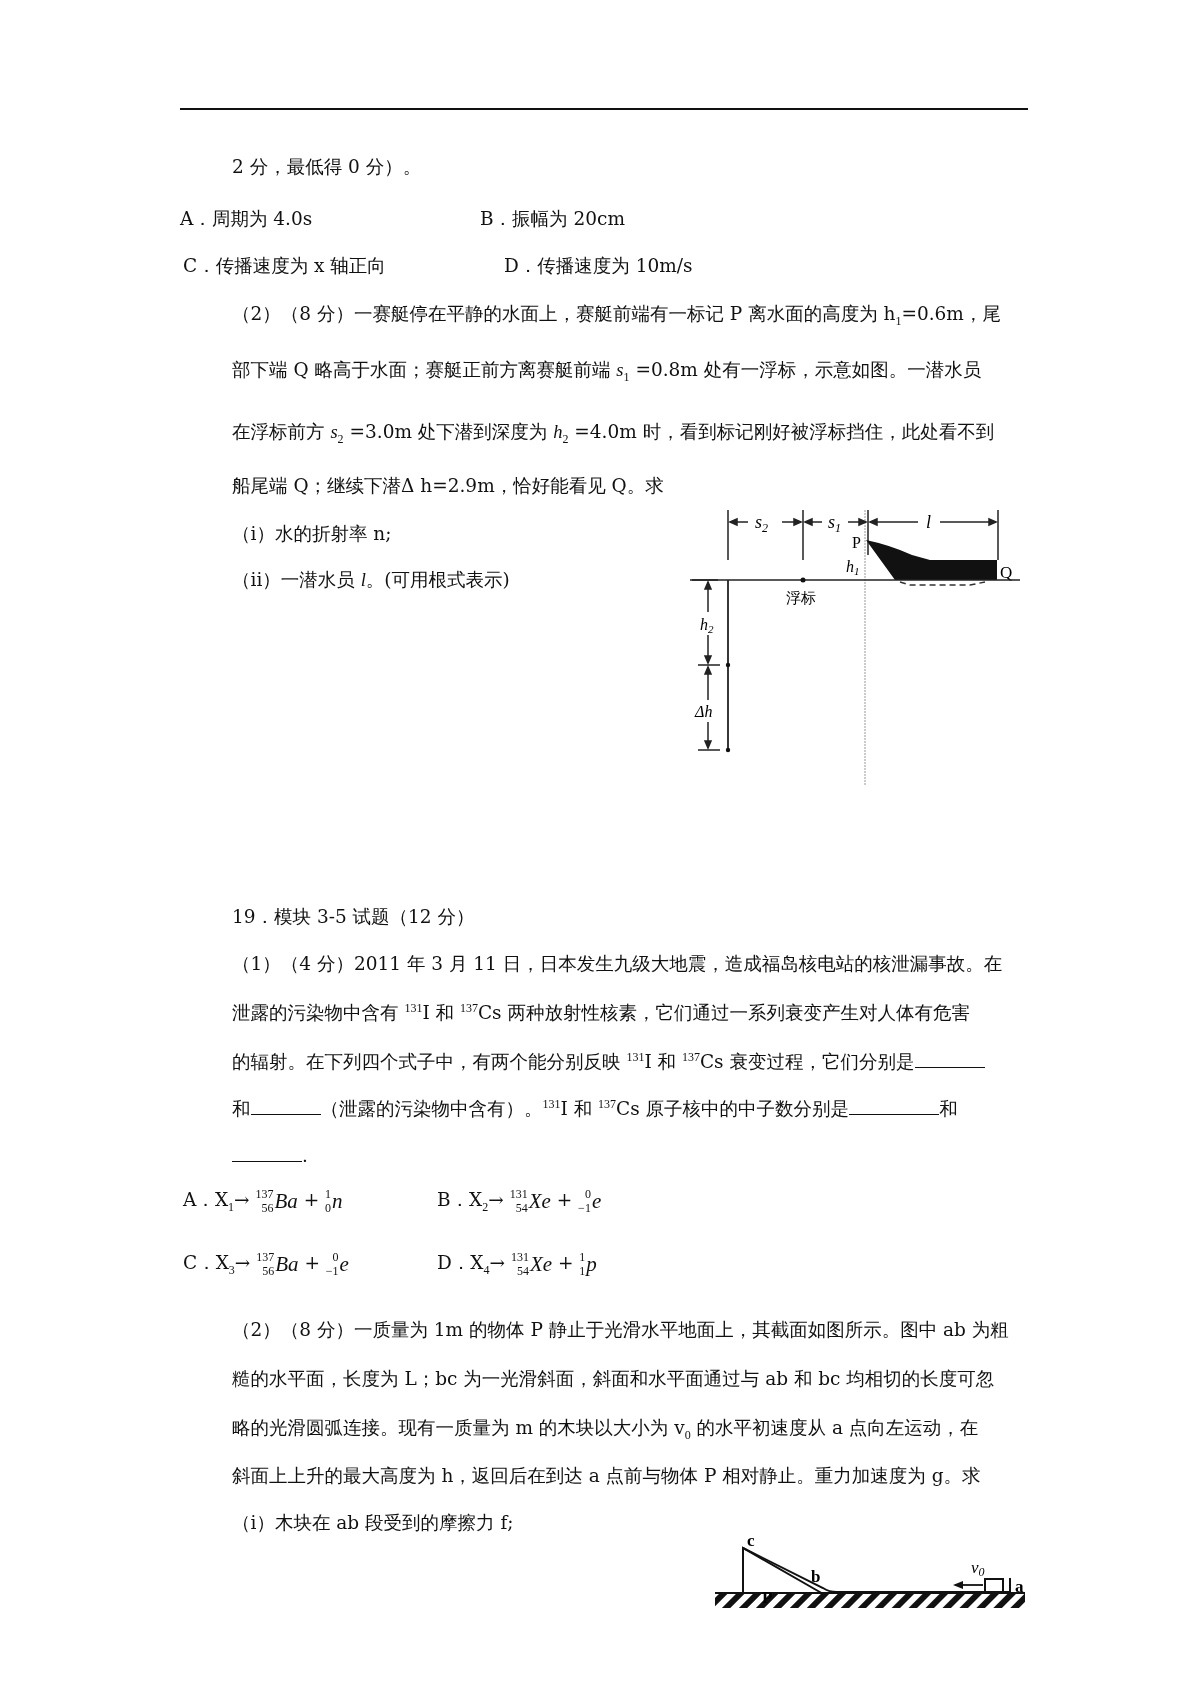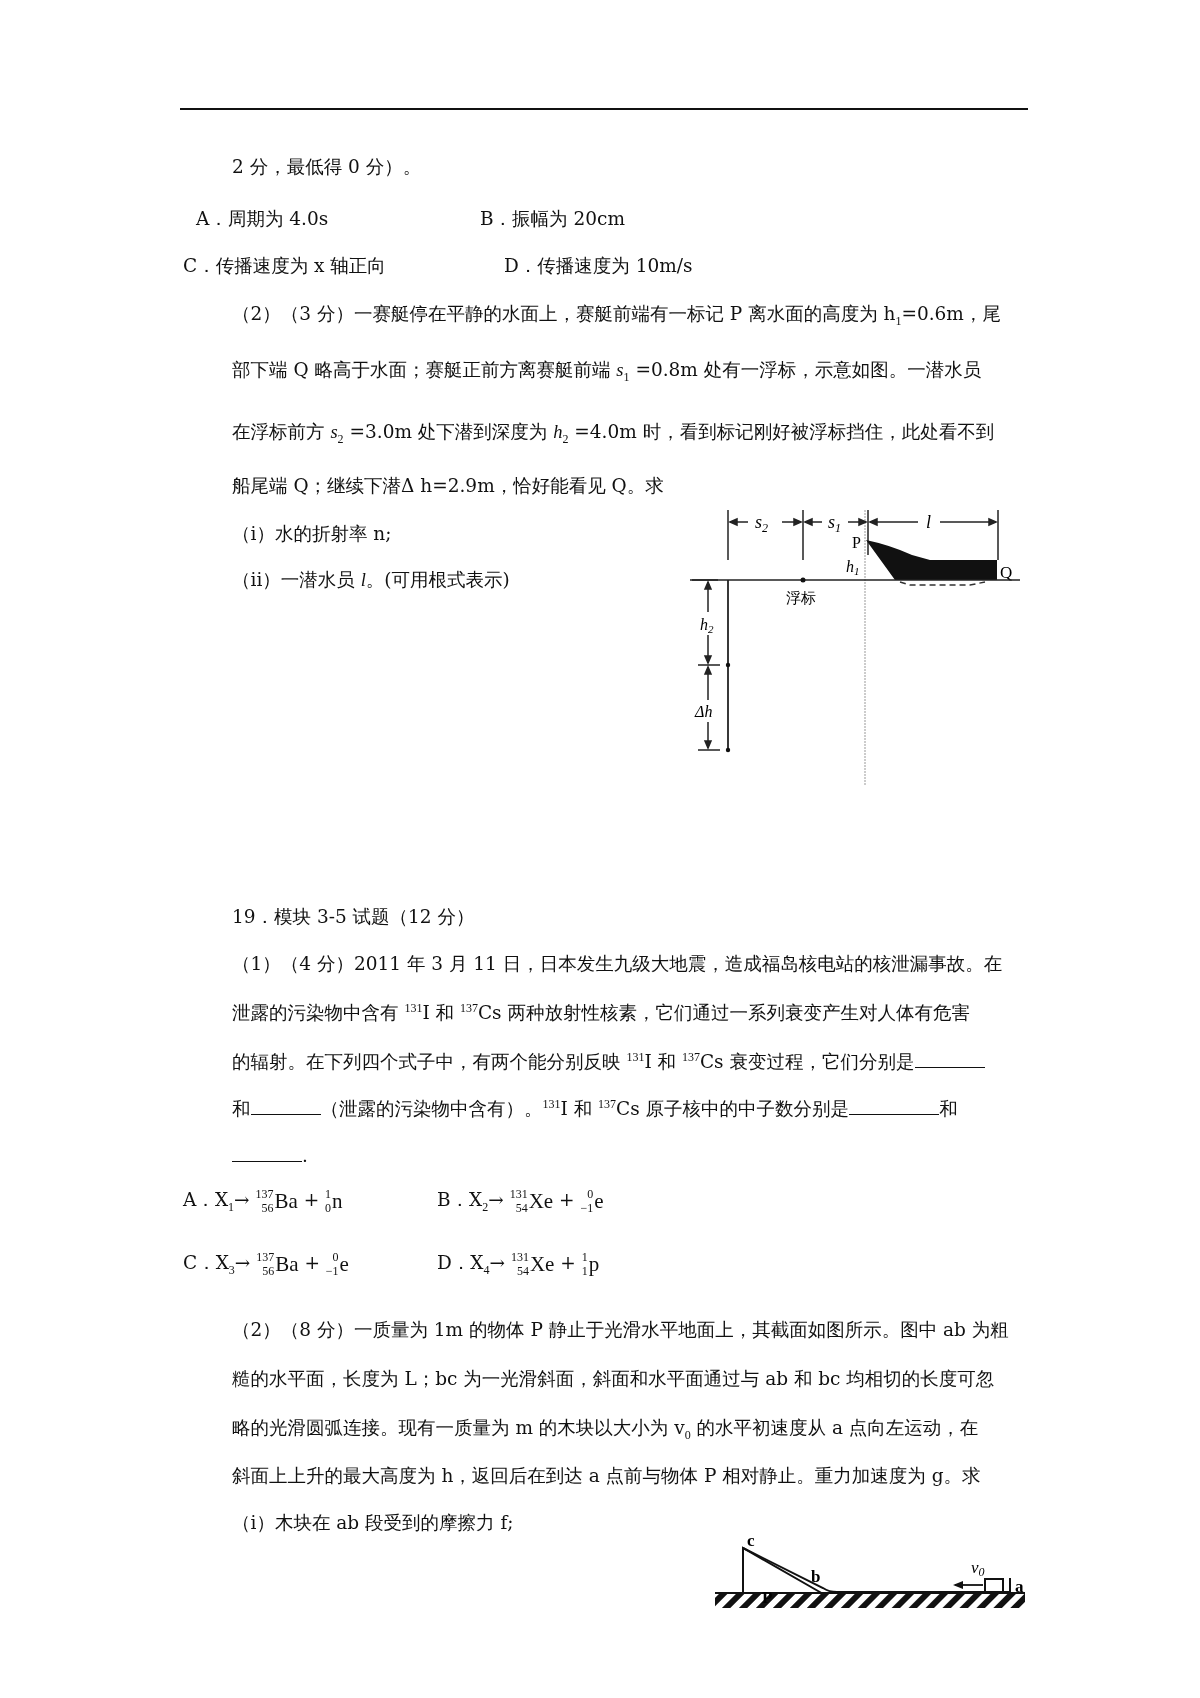--- a/index.html
+++ b/index.html
@@ -7,36 +7,36 @@
          font-family: "DejaVu Serif", "Liberation Serif", serif; color: #111; }
   .rule { position: absolute; left: 180px; top: 108px; width: 848px; height: 2px; background: #111; }
   .line { position: absolute; left: 184px; font-size: 18.5px; white-space: nowrap; line-height: 24px; margin-left: 48px; }
   .it { font-style: italic; font-family: "Liberation Serif", serif; }
   sup, sub { font-size: 12px; line-height: 0; font-family: "Liberation Serif", serif; }
   .blank { display: inline-block; border-bottom: 1px solid #111; height: 18px; vertical-align: baseline; }
   .opt { position: absolute; font-size: 18.5px; white-space: nowrap; }
   .nuc { display: inline-block; position: relative; vertical-align: middle; }
   .nuc .sc { display: inline-flex; flex-direction: column; align-items: flex-end; font-size: 12px; line-height: 14px;
              vertical-align: middle; margin-right: 1px; font-family: "Liberation Serif", serif; }
-  .nuc .sym { font-size: 21px; font-family: "Liberation Serif", serif; vertical-align: middle; margin-top: 20px; }
+  .nuc .sym { font-style: italic; font-size: 21px; font-family: "Liberation Serif", serif; vertical-align: middle; margin-top: 20px; }
   svg text { font-family: "Liberation Serif", serif; }
 </style>
 </head>
 <body>
 
 <div class="rule"></div>
 
 <div class="line" style="top:155px">2 分，最低得 0 分）。</div>
-<div class="opt" style="left:196px;top:206px"><span>A．</span><span>周期为 4.0s</span></div>
+<div class="opt" style="left:180px;top:206px"><span>A．</span><span>周期为 4.0s</span></div>
 <div class="opt" style="left:480px;top:206px"><span>B．</span><span>振幅为 20cm</span></div>
 <div class="opt" style="left:183px;top:253px"><span>C．</span><span>传播速度为 x 轴正向</span></div>
 <div class="opt" style="left:504px;top:253px"><span>D．</span><span>传播速度为 10m/s</span></div>
 
 <div class="line" style="top:302px">
-  <span>（2）（3 分）一赛艇停在平静的水面上，赛艇前端有一标记 P 离水面的高度为 h</span><sub>1</sub><span>=0.6m，尾</span>
+  <span>（2）（8 分）一赛艇停在平静的水面上，赛艇前端有一标记 P 离水面的高度为 h</span><sub>1</sub><span>=0.6m，尾</span>
 </div>
 <div class="line" style="top:358px">
   <span>部下端 Q 略高于水面；赛艇正前方离赛艇前端 </span><span class="it">s</span><sub>1</sub><span> =0.8m 处有一浮标，示意如图。一潜水员</span>
 </div>
 <div class="line" style="top:420px">
   <span>在浮标前方 </span><span class="it">s</span><sub>2</sub><span> =3.0m 处下潜到深度为 </span><span class="it">h</span><sub>2</sub><span> =4.0m 时，看到标记刚好被浮标挡住，此处看不到</span>
 </div>
 <div class="line" style="top:474px">船尾端 Q；继续下潜Δ h=2.9m，恰好能看见 Q。求</div>
 <div class="line" style="top:522px">（i）水的折射率 n;</div>
 <div class="line" style="top:568px">

